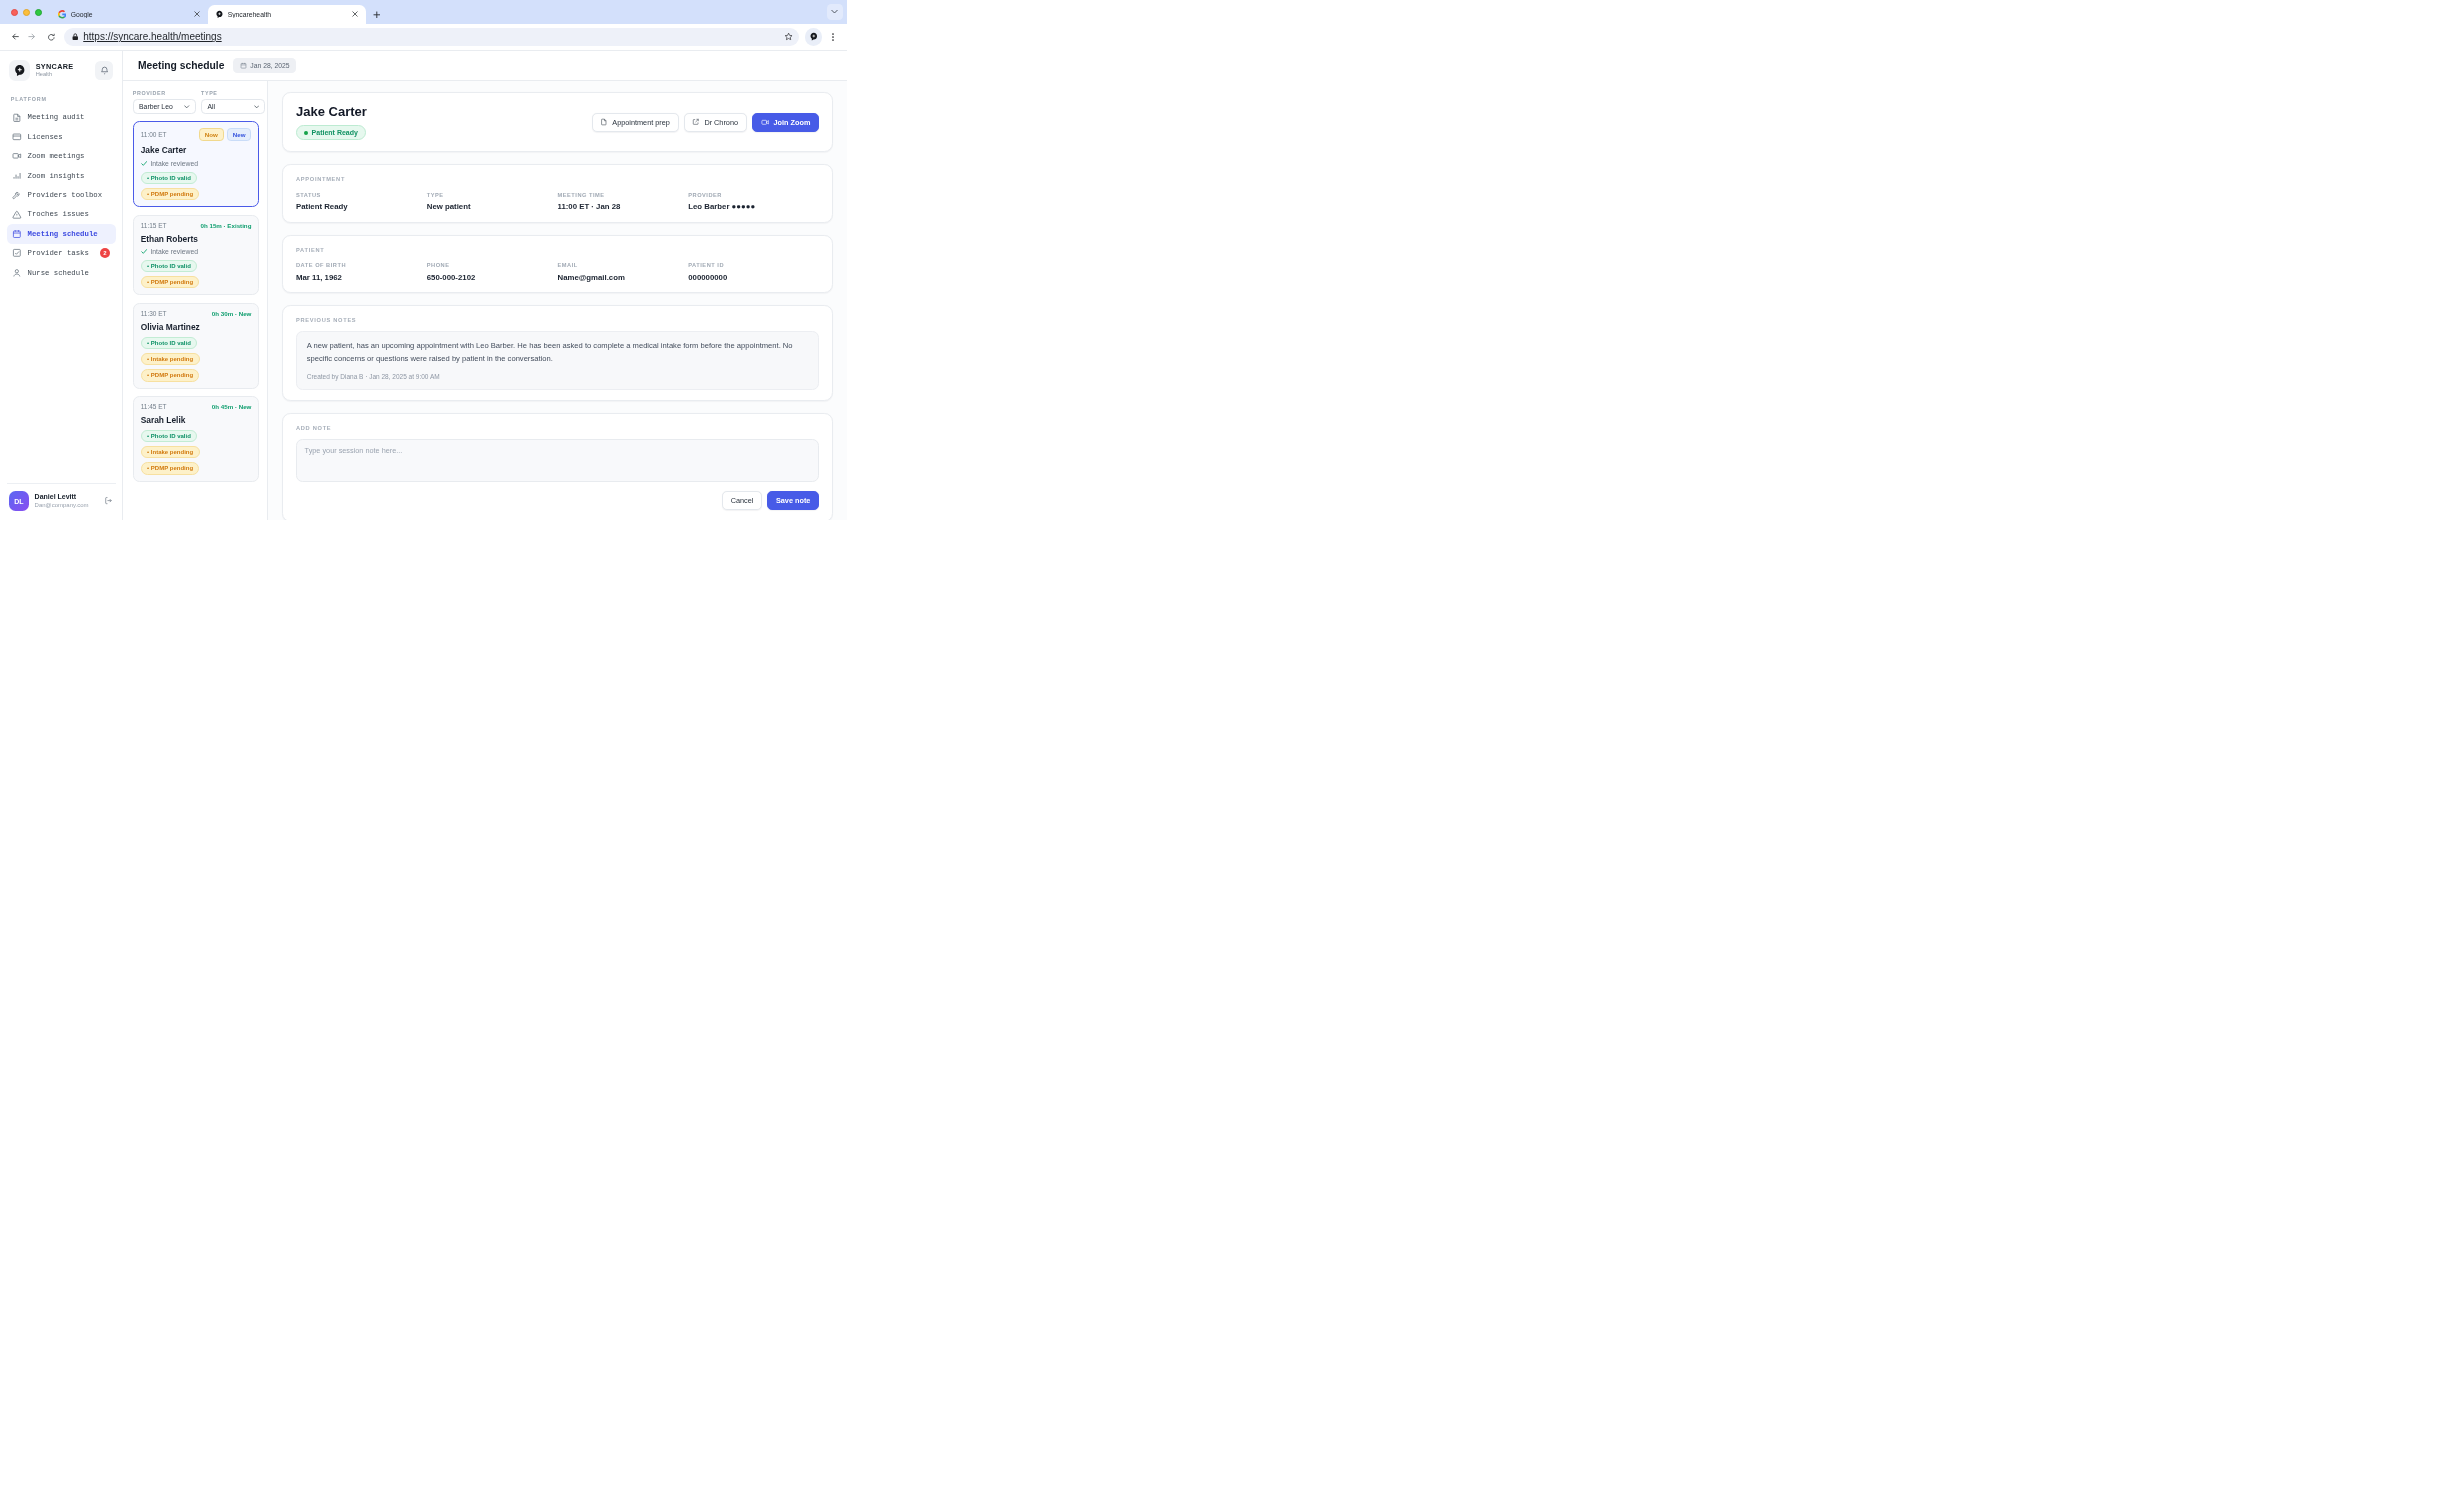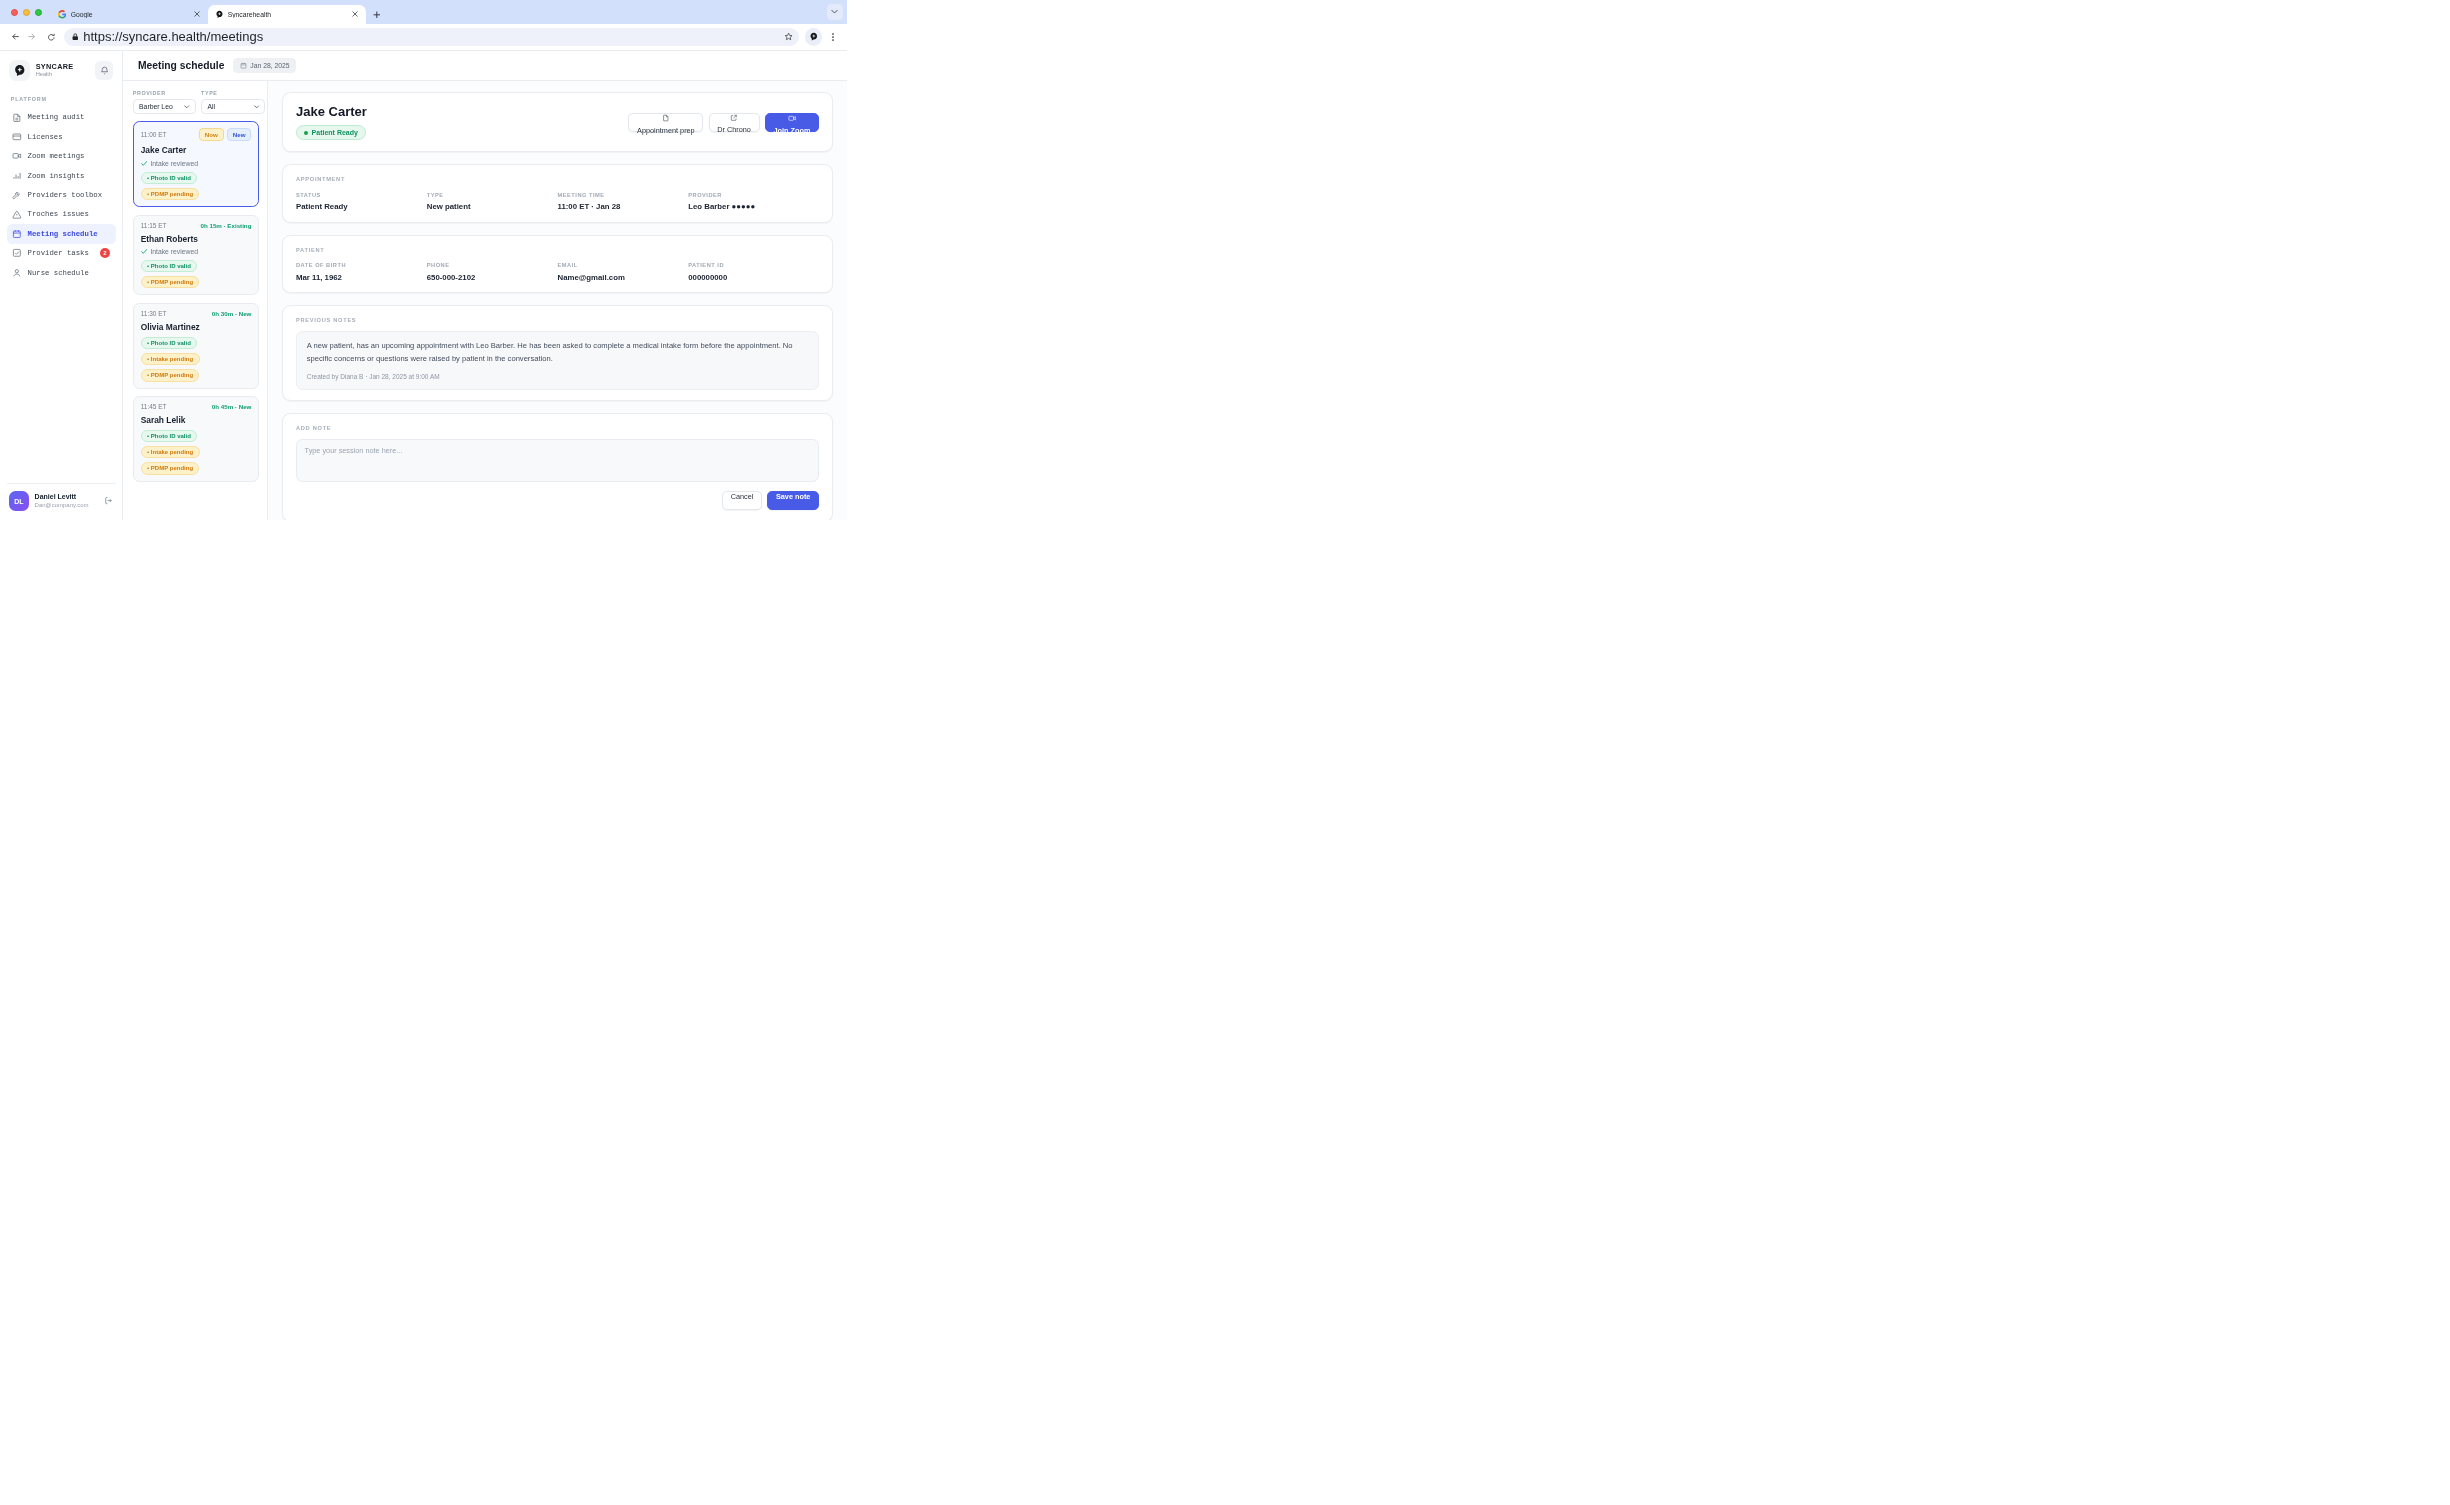--- a/index.html
+++ b/index.html
@@ -16,21 +16,21 @@
   .tab.active { width:158px; background:#fff; border-radius:6.5px 6.5px 0 0; height:19.4px; }
   .tab .title { flex:1; white-space:nowrap; overflow:hidden; }
   .tab-close { width:8.6px; height:8.6px; display:flex; align-items:center; justify-content:center; border-radius:2.2px; color:#3c4043; }
   .newtab { width:14px; height:14px; margin:0 0 2.7px 3.2px; display:flex; align-items:center; justify-content:center; color:#30353b; border-radius:3.2px; }
   .strip-chevron { position:absolute; right:4.3px; top:3.8px; width:16px; height:16px; border-radius:4.3px; background:#e2eafc; display:flex; align-items:center; justify-content:center; color:#444a52; }
 
   .toolbar { height:27px; background:#fff; display:flex; align-items:center; padding:0 5.4px 0 6.5px; gap:2.2px; border-bottom:0.5px solid #e9ecf0; }
   .nav-btn { width:16px; height:16px; display:flex; align-items:center; justify-content:center; border-radius:50%; color:#2f3337; }
   .nav-btn.dim { color:#9aa0a6; }
   .omnibox { flex:1; height:18.4px; background:#eef1f9; border-radius:9.2px; display:flex; align-items:center; padding:0 6.5px 0 7.6px; gap:4.9px; margin:0 3.2px; }
-  .omnibox .url { flex:1; font-size:13px; color:#1f2329; }
+  .omnibox .url { flex:1; font-size:10px; color:#1f2329;text-decoration:underline; }
   .round-btn { width:17.3px; height:17.3px; border-radius:50%; display:flex; align-items:center; justify-content:center; color:#1f2329; }
   .round-btn.bg { background:#e9eef8; }
 
   
   .app { display:flex; height:469px; }
   .sidebar { width:123px; background:#fff; border-right:0.5px solid #e9ecf0; display:flex; flex-direction:column; padding:7.6px 6.5px 6.5px 6.5px;justify-content:center; }
   .brand-row { display:flex; align-items:center; gap:5.4px; padding:1.1px 2.2px; }
   .logo-sq { width:21.6px; height:21.6px; border-radius:6.5px; background:#f1f3f6; display:flex; align-items:center; justify-content:center; }
   .brand-txt { flex:1; line-height:1.15; }
   .brand-name { font-size:7.3px; font-weight:bold; letter-spacing:0.3px; color:#141a22; }
@@ -84,21 +84,21 @@
   .chip.amber { background:#fdf1c9; border-color:#f7e0a0; color:#d17a0f; }
 
   .main-col { flex:1; padding:10.8px 14px 10.8px 14px; overflow:hidden; }
   .panel { background:#fff; border:0.5px solid #e9ecf0; border-radius:8.6px; box-shadow:0 0.5px 1.1px rgba(16,24,40,.04); padding:10.8px 13px; margin-bottom:12px; }
   .detail-head { display:flex; align-items:center; }
   .dh-left { display:flex; flex-direction:column; gap:6.5px; }
   .detail-name { font-size:13px; font-weight:bold; color:#121826; }
   .ready-pill { display:inline-flex; align-items:center; gap:3.8px; background:#e6f8ee; border:0.5px solid #bdebd2; color:#129263; font-size:7px; font-weight:bold; border-radius:540px; padding:3.2px 7px; width:fit-content; }
   .ready-pill::before { content:""; width:3.8px; height:3.8px; border-radius:50%; background:#16a34a; }
   .dh-actions { margin-left:auto; display:flex; gap:5.4px; align-items:center; }
-  .btn { display:inline-flex; align-items:center; gap:4.3px; height:19px; padding:0 7.6px; border-radius:4.9px; font-size:7.3px; font-weight:500; background:#fff; border:0.5px solid #e4e8ed; color:#29323d; box-shadow:0 0.5px 1.1px rgba(16,24,40,.05);flex-direction:column; }
+  .btn { display:inline-flex; align-items:center; gap:4.3px; height:19px; padding:0 7.6px; border-radius:4.9px; font-size:7.3px; font-weight:500; background:#fff; border:0.5px solid #e4e8ed; color:#29323d; box-shadow:0 0.5px 1.1px rgba(16,24,40,.05); }
   .btn .b-icon{ display:flex; color:#39424d; }
   .btn.primary { background:#475be7; border-color:#475be7; color:#fff; font-weight:bold; }
   .btn.primary .b-icon{ color:#fff; }
 
   .section-label { font-size:5.7px; font-weight:bold; letter-spacing:0.7px; color:#a6aeb9; }
   .field-grid { display:grid; grid-template-columns:repeat(4,1fr); margin-top:9.7px; }
   .f-label { font-size:5.7px; font-weight:bold; letter-spacing:0.5px; color:#a0a9b4; }
   .f-value { font-size:7.8px; font-weight:bold; color:#1b2330; margin-top:4.3px; }
 
   .note-area { margin-top:7.6px; width:100%; height:43px; resize:none; background:#f8f9fb; border:0.5px solid #e8ebef; border-radius:6.5px; padding:6.5px 7.6px; font-size:7.3px; color:#2c3540; font-family:"Liberation Sans",sans-serif; }

